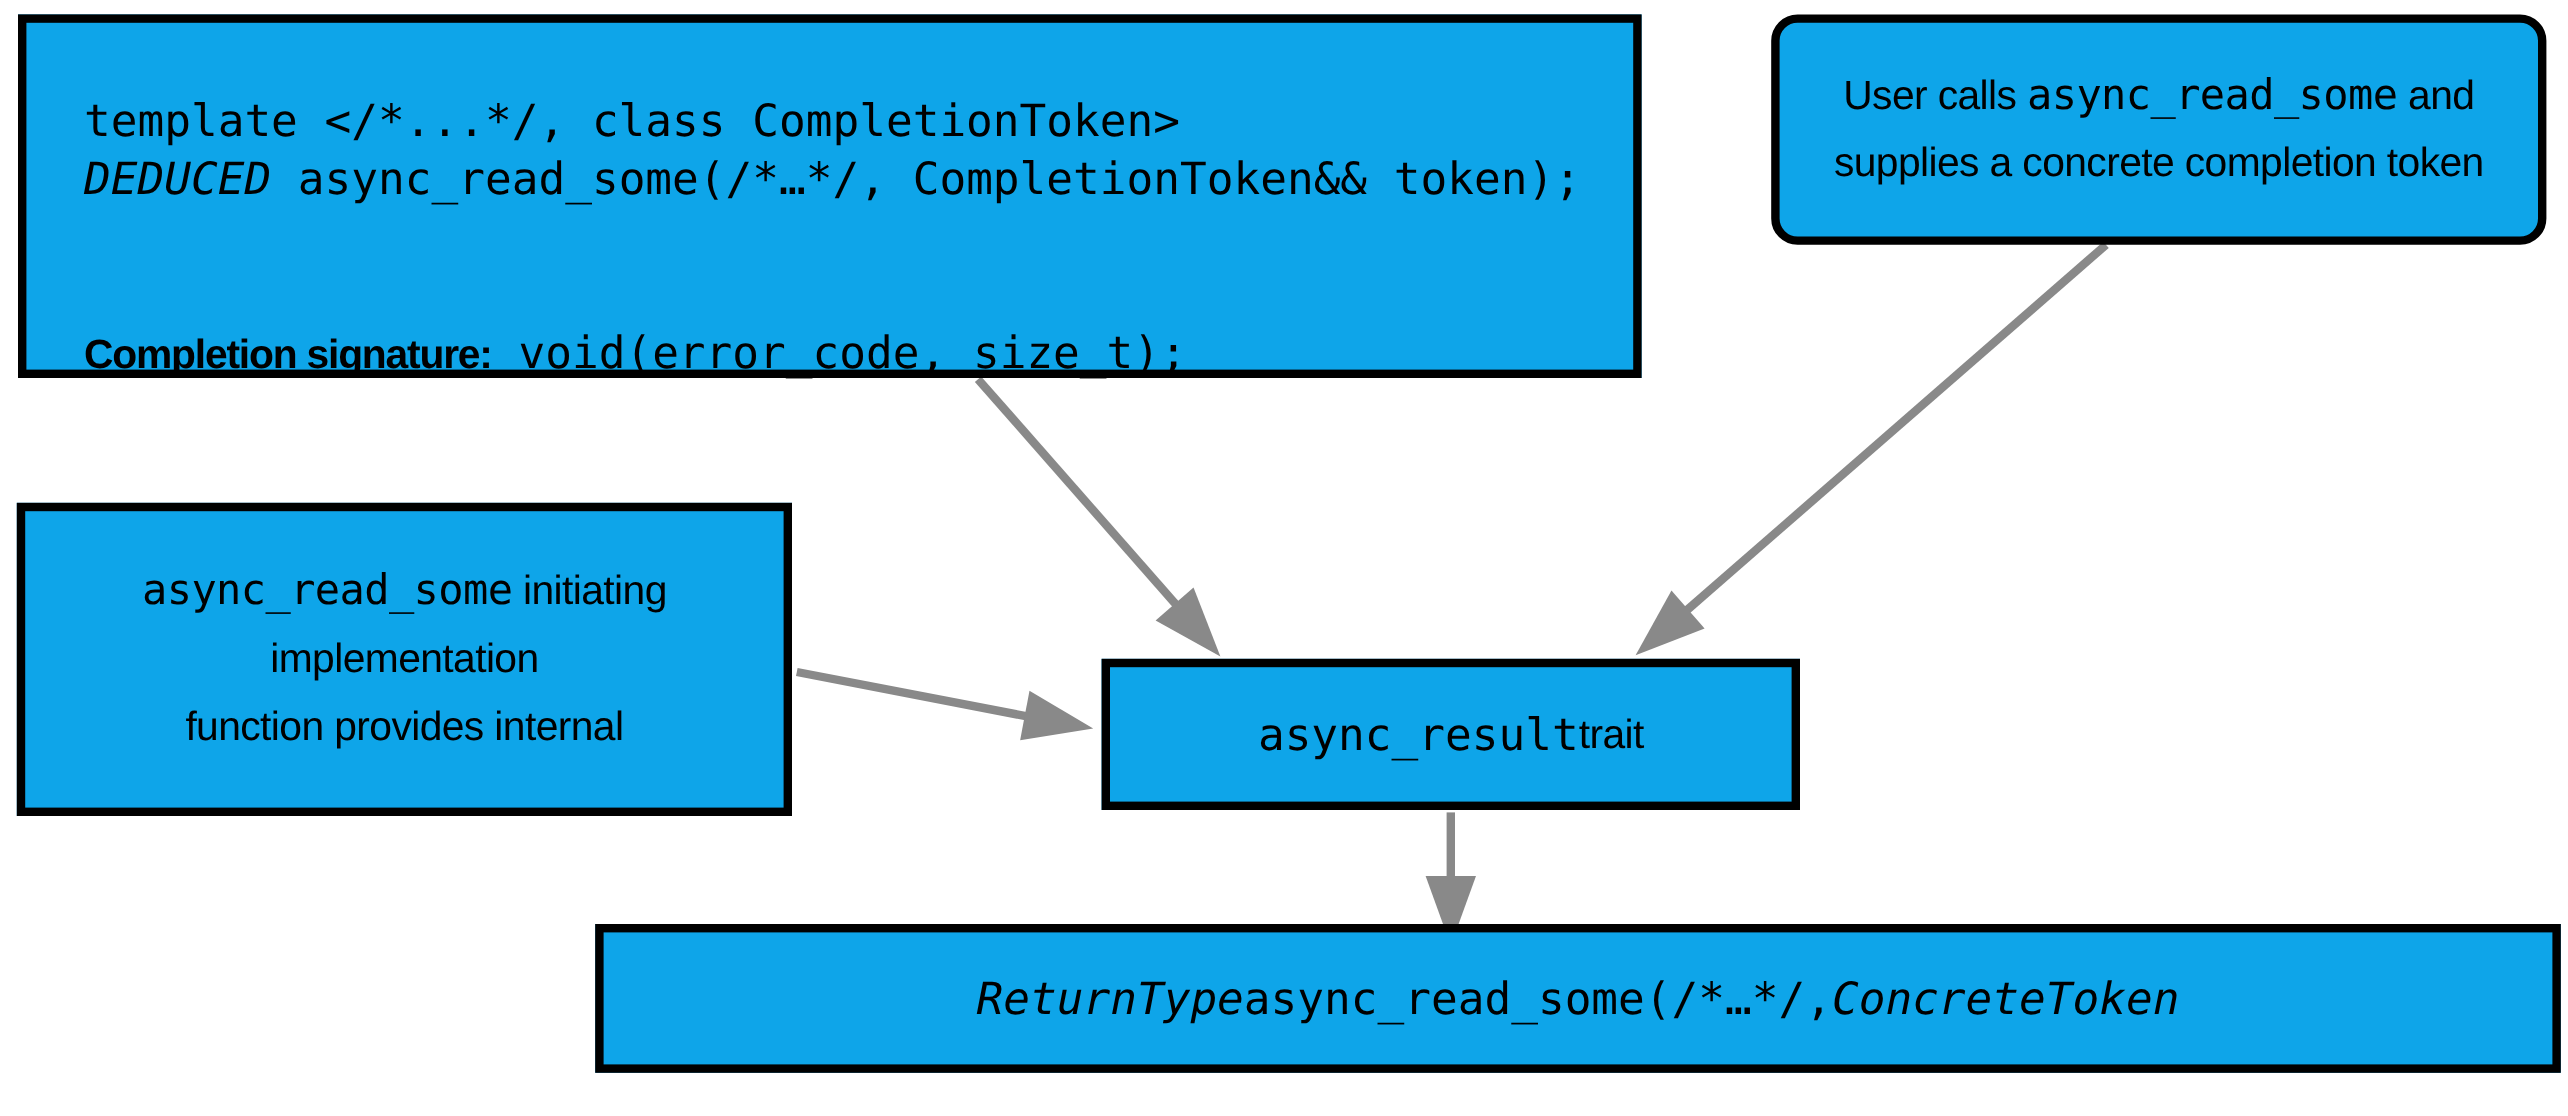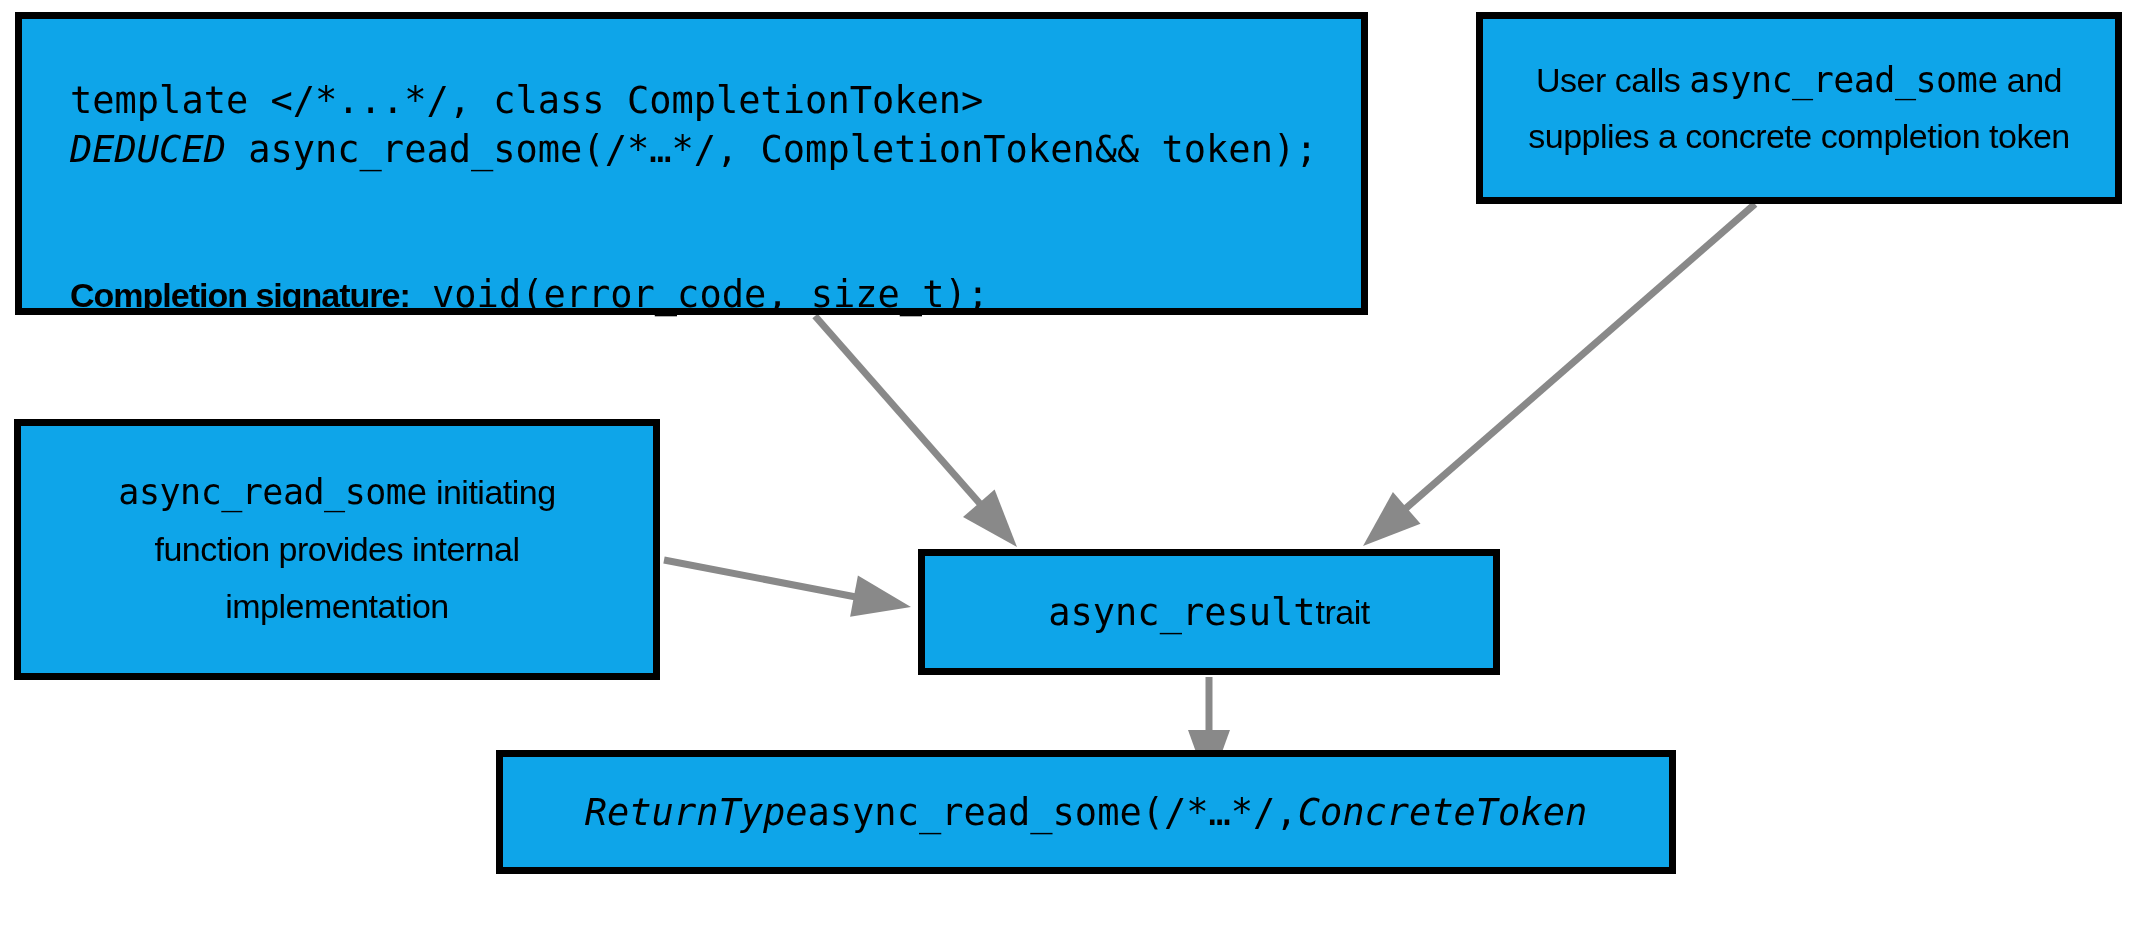--- a/index.html
+++ b/index.html
@@ -33,34 +33,34 @@
     position: absolute; left: 48px; top: 57px;
     font-size: 37px; line-height: 49px; white-space: nowrap;
   }
   .sig-line {
     position: absolute; left: 48px; top: 244px;
     font-size: 37px; line-height: 63px; white-space: nowrap;
   }
 
   
   .user-box { left: 1476px; top: 12px; width: 646px; height: 192px;
-    display: flex; flex-direction: column; align-items: center; justify-content: center; }
+    display: flex; flex-direction: column; align-items: center; justify-content: center; border-radius: 22px; }
   .user-box .line { line-height: 56px; white-space: nowrap; text-align: center; }
 
   
   .initiating-box { left: 14px; top: 419px; width: 646px; height: 261px;
     display: flex; flex-direction: column; align-items: center; justify-content: center; }
   .initiating-box .line { line-height: 57px; white-space: nowrap; text-align: left; }
 
   
   .trait-box { left: 918px; top: 549px; width: 582px; height: 126px;
     display: flex; align-items: center; justify-content: center; white-space: nowrap; }
 
   
-  .result-box { left: 496px; top: 750px; width: 1180px; height: 124px;
+  .result-box { left: 496px; top: 770px; width: 1638px; height: 124px;
     display: flex; align-items: center; justify-content: center;
     font-size: 37px; white-space: nowrap; }
 </style>
 </head>
 <body>
 
 <div class="canvas">
 
   <svg class="arrows" viewBox="0 0 2140 930" xmlns="http://www.w3.org/2000/svg">
     <g>
@@ -89,22 +89,22 @@
     <div class="sig-line"><span class="sans-bold">Completion signature:</span><span class="mono-37"> void(error_code, size_t);</span></div>
   </div>
 
   <div class="box user-box">
     <div class="line sans-34"><span>User calls </span><span class="mono-35">async_read_some</span><span> and</span></div>
     <div class="line sans-34">supplies a concrete completion token</div>
   </div>
 
   <div class="box initiating-box">
     <div class="line sans-34"><span class="mono-35">async_read_some</span><span> initiating</span></div>
+    <div class="line sans-34">implementation</div>
     <div class="line sans-34">function provides internal</div>
-    <div class="line sans-34">implementation</div>
   </div>
 
   <div class="box trait-box">
     <span class="mono-37">async_result</span>
       <span class="sans-34"> trait</span>
   </div>
 
   <div class="box result-box mono">
     <span class="italic">ReturnType</span>
       <span> async_read_some(/*…*/, </span>

